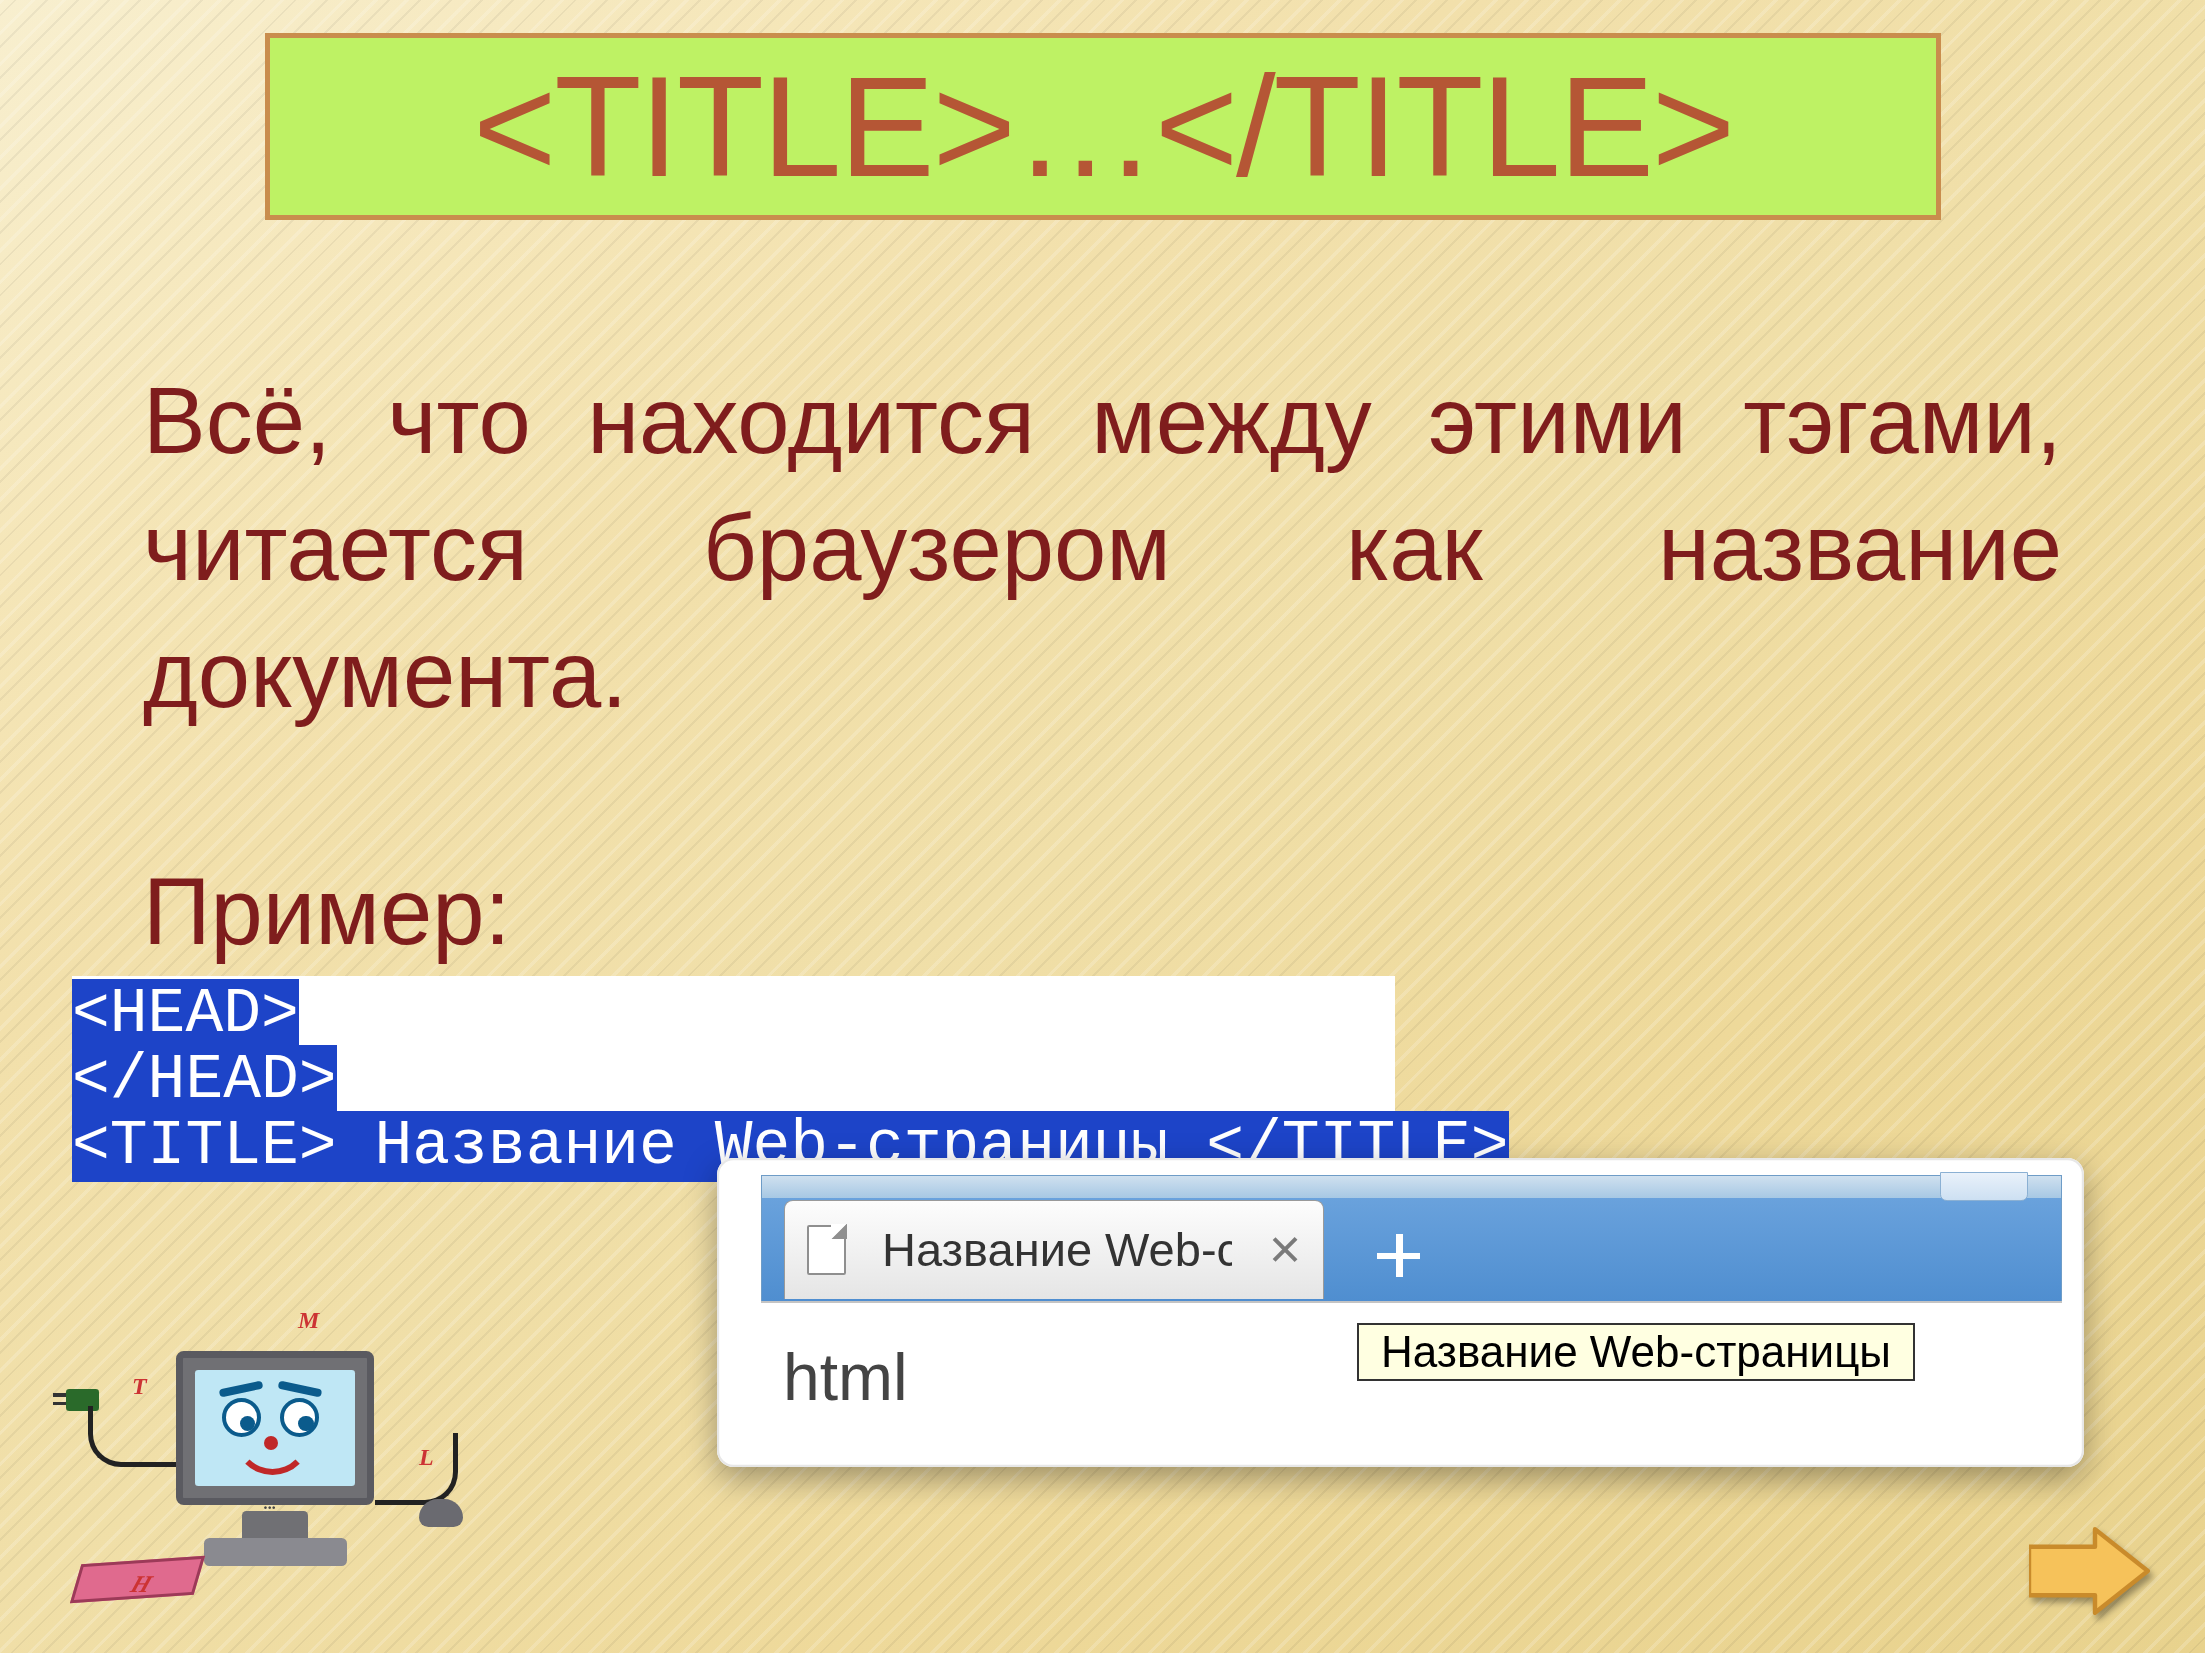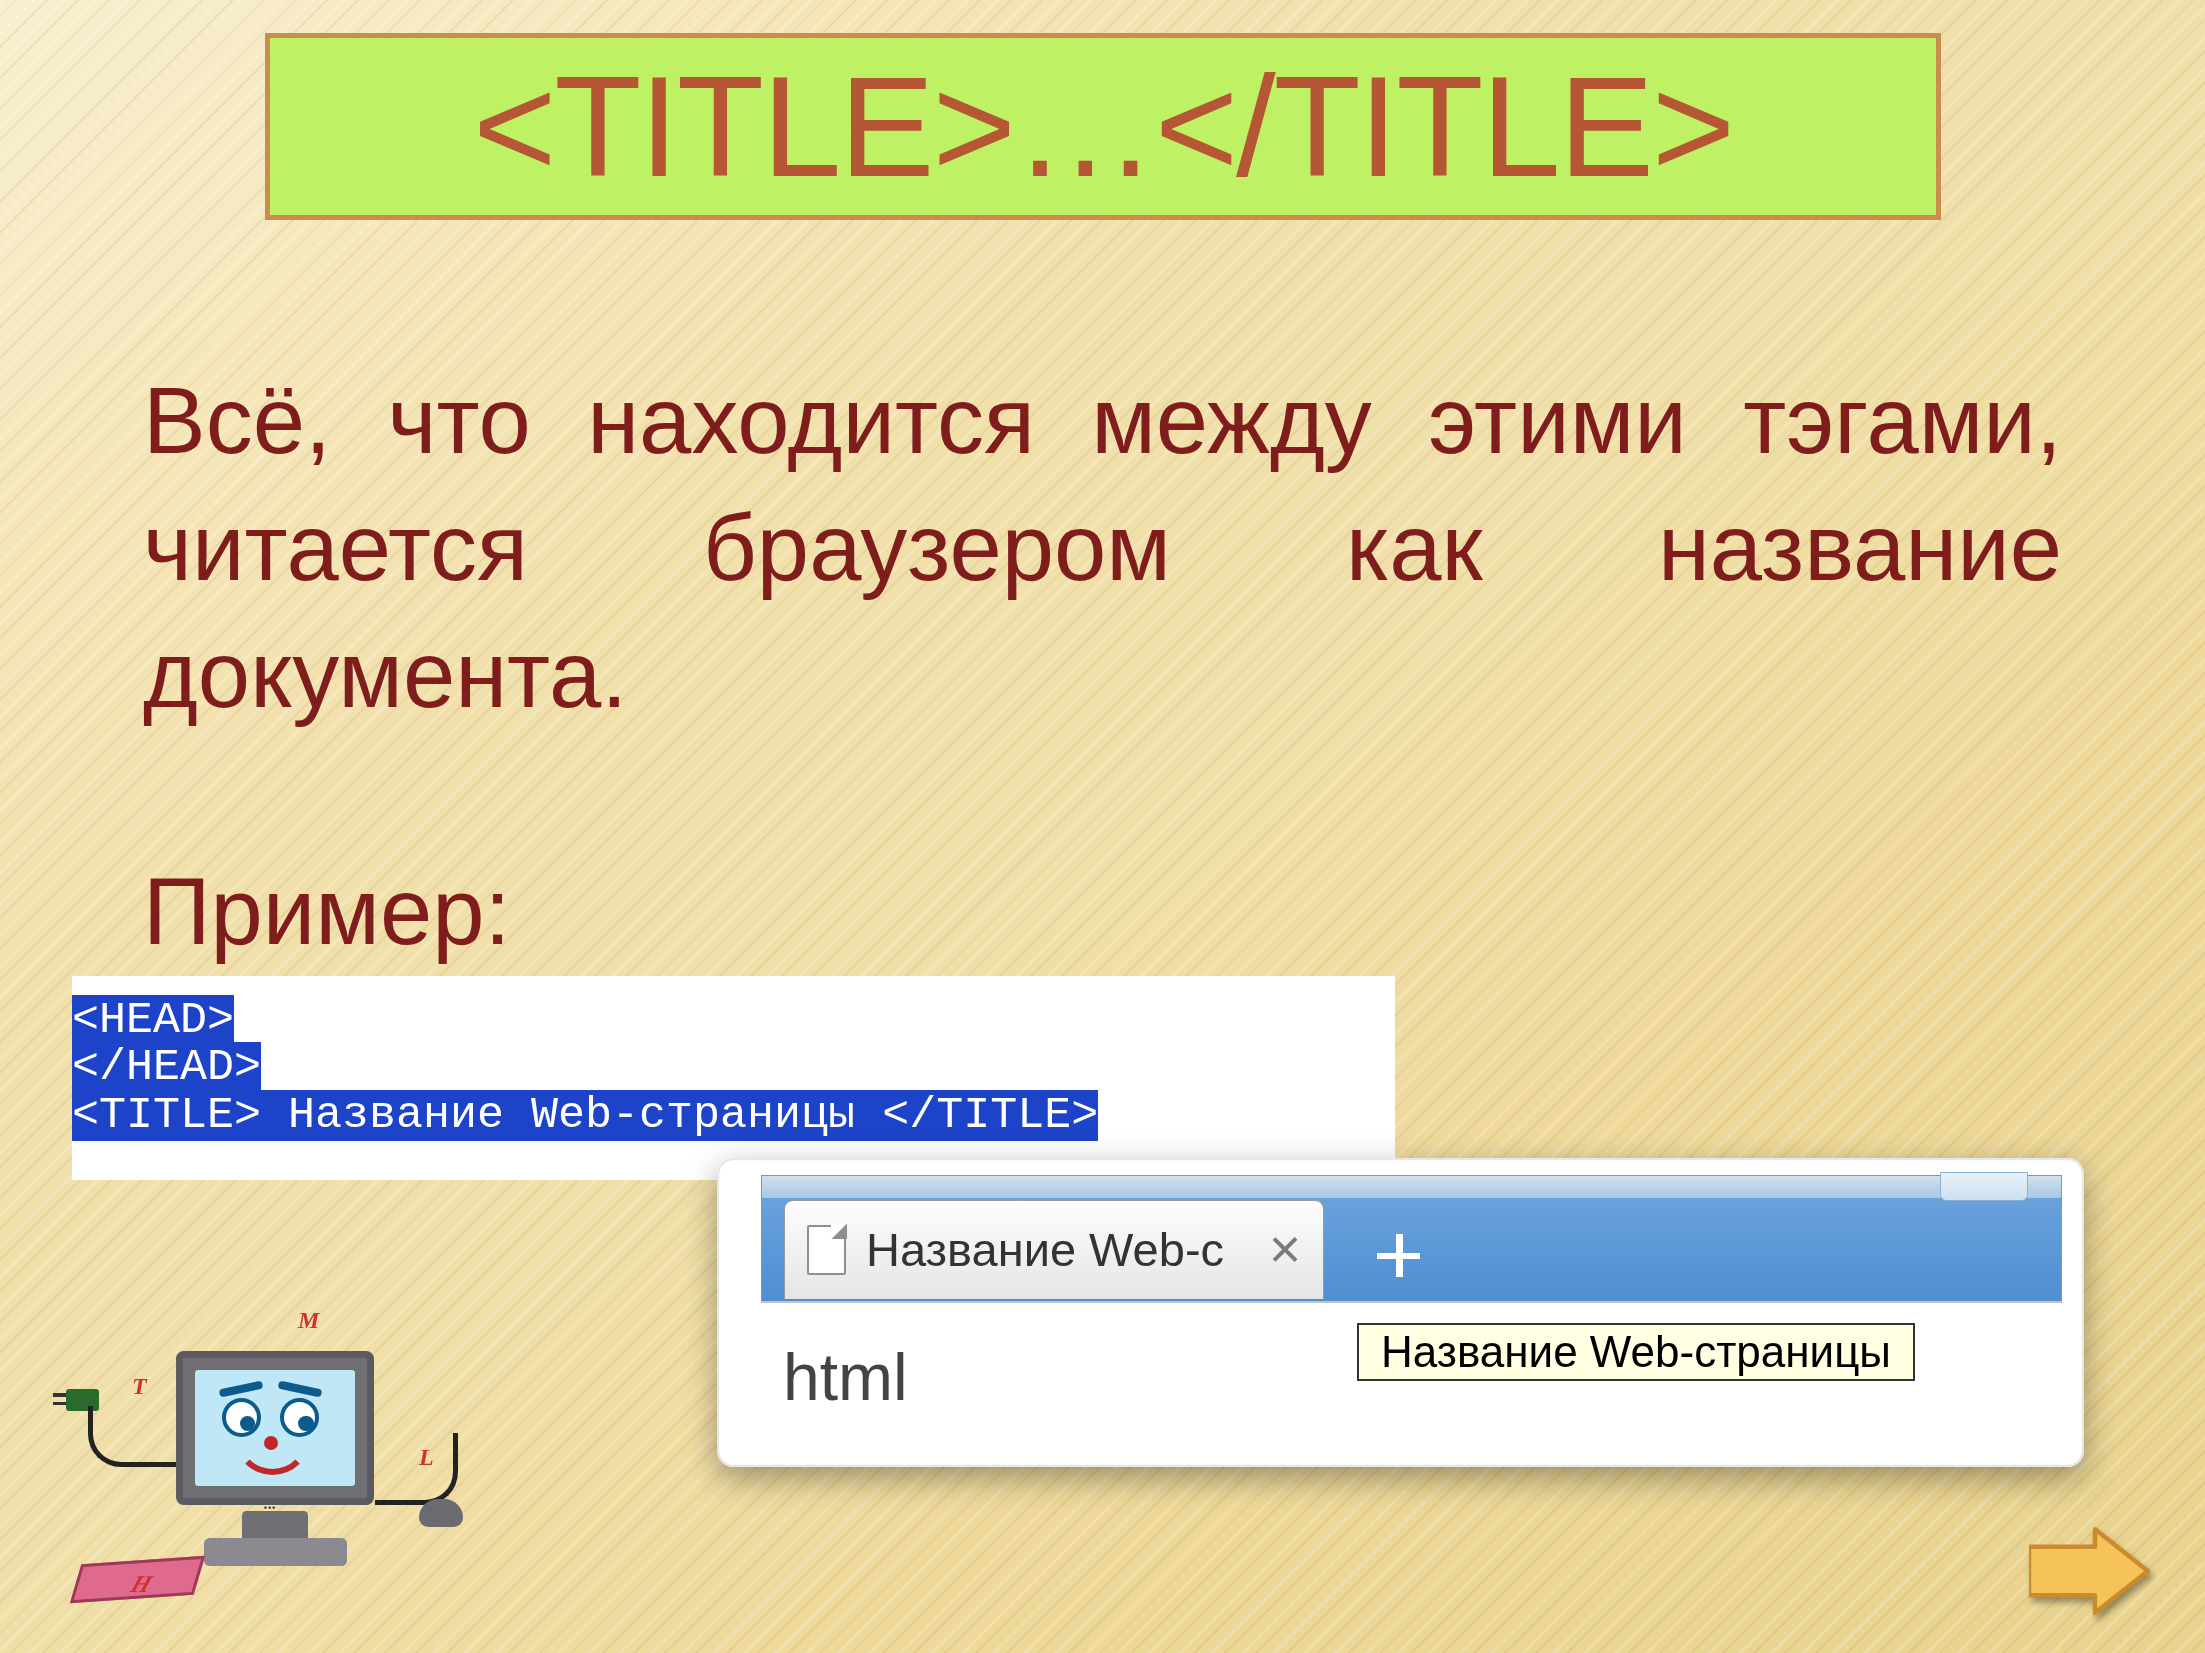--- a/index.html
+++ b/index.html
@@ -53,24 +53,24 @@
   }
   .paragraph.p2 { top: 849px; text-align: right; }
 
   
   .code-snap {
     position: absolute;
     left: 72px; top: 976px;
     width: 1323px; height: 204px;
     background: #ffffff;
     font-family: "Courier New", monospace;
-    font-size: 45px;
+    font-size: 63px;
     line-height: 1.05;
     color: #222;
-    padding-top: 21px;
+    padding-top: 6px;
   }
   .code-snap .row { white-space: pre; }
   .code-snap .hl {
     display: inline;
     background: #1d44c8;
     color: #ffffff;
   }
 
   
   .browser-snap {
@@ -96,21 +96,21 @@
   .tab {
     position: absolute;
     left: 22px; top: 24px;
     width: 540px; height: 99px;
     background: linear-gradient(#fdfdfd, #e5e5e5);
     border: 1.7px solid #9a9a9a;
     border-bottom: none;
     border-radius: 8.8px 8.8px 0 0;
     display: flex; align-items: center;
     padding: 0 22px;
-    gap: 20px;
+    gap: 36px;
   }
   .file-icon {
     width: 39px; height: 50px;
     border: 2.8px solid #8f8f8f;
     border-radius: 2.2px;
     position: relative;
     background: #fff;
   }
   .file-icon::after {
     content: "";

